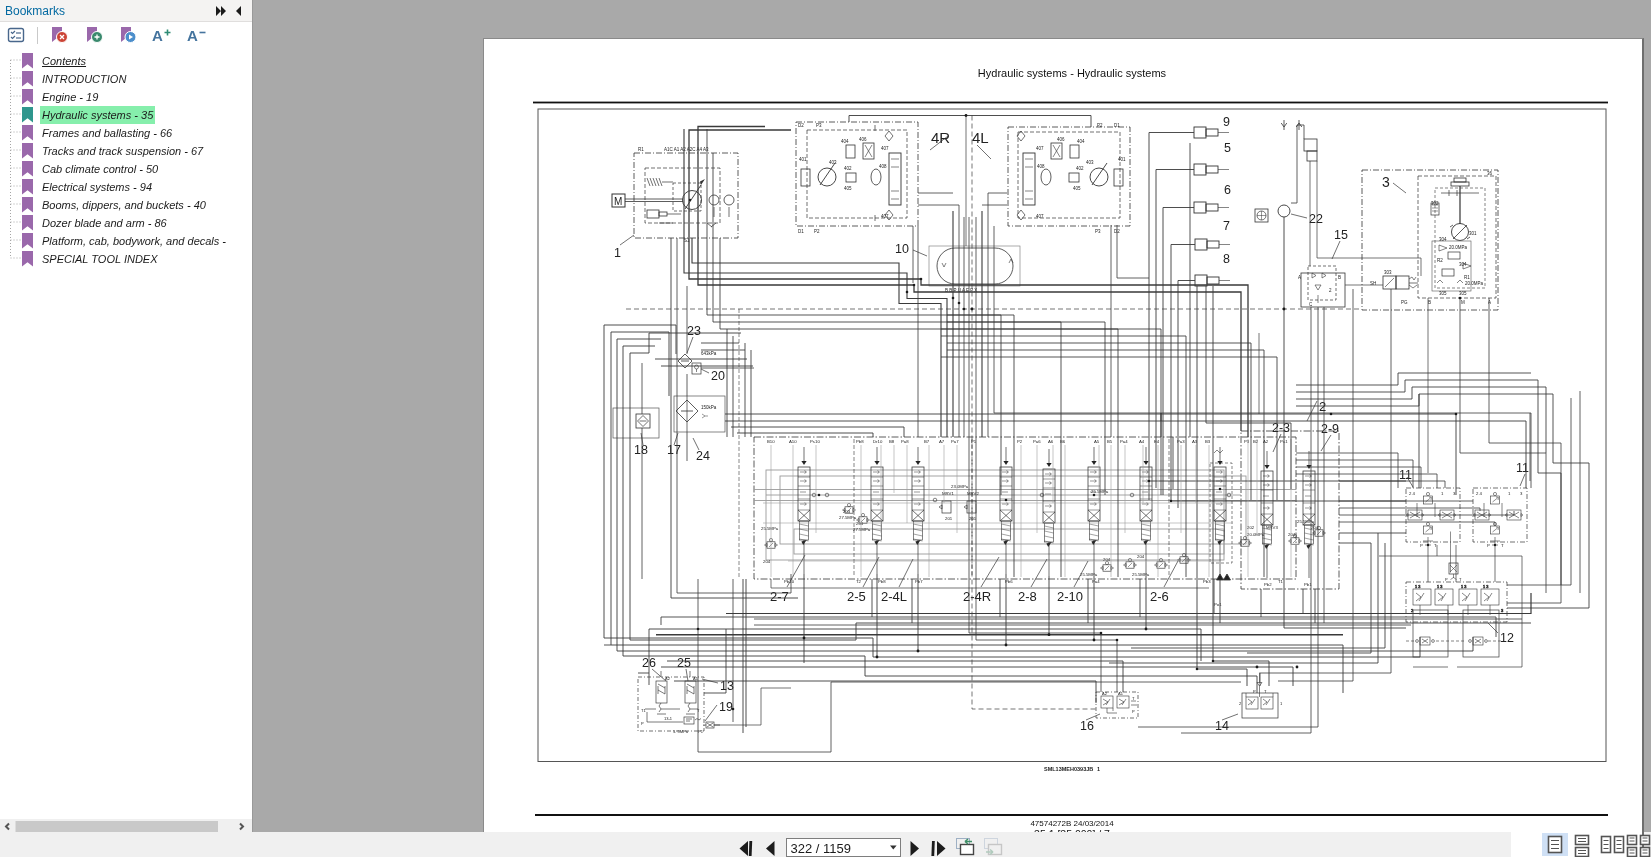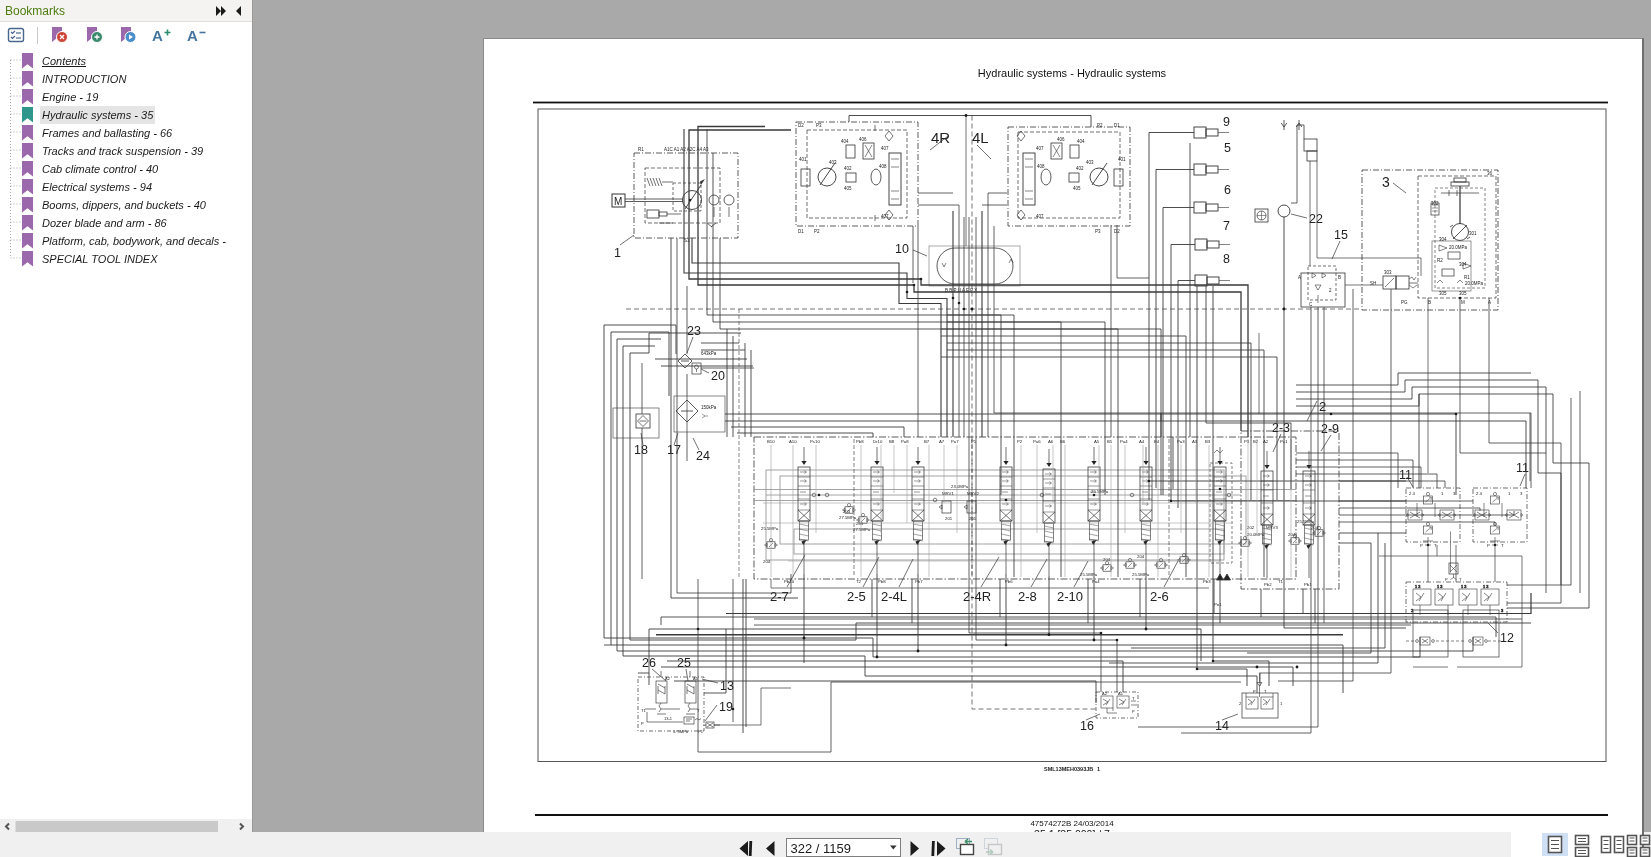--- a/index.html
+++ b/index.html
@@ -3,21 +3,21 @@
 <meta charset="utf-8">
 <style>
   html,body{margin:0;padding:0;}
   body{width:1651px;height:857px;overflow:hidden;position:relative;
        font-family:"Liberation Sans",sans-serif;background:#f1f1f1;}
   #doc{position:absolute;left:253px;top:0;width:1398px;height:832px;background:#a9a9a9;}
   #page{position:absolute;left:230px;top:2px;width:1158px;height:820px;background:#ffffff;
         border-right:2px solid #6e6e6e;border-bottom:2px solid #6e6e6e;border-left:1px solid #8a8a8a;border-top:1px solid #8a8a8a;margin-top:36px;}
   #panel{position:absolute;left:0;top:0;width:252px;height:832px;background:#ffffff;border-right:1px solid #999;}
   #phead{position:absolute;left:0;top:0;width:252px;height:22px;background:#f4f3f2;border-bottom:1px solid #e0dedd;
-         color:#4d7c0f;font-size:12px;line-height:22px;padding-left:5px;box-sizing:border-box;}
+         color:#0369a1;font-size:12px;line-height:22px;padding-left:5px;box-sizing:border-box;}
   #ptools{position:absolute;left:0;top:23px;width:252px;height:26px;background:#ffffff;}
   #plist{position:absolute;left:0;top:52px;width:252px;font-size:11px;color:#1b1b1b;}
   .bmrow{position:absolute;left:0;height:18px;line-height:18px;white-space:nowrap;}
   .bmtxt{position:absolute;left:42px;top:0;font-style:italic;}
   #pscroll{position:absolute;left:0;top:819px;width:252px;height:13px;background:#f0f0f0;}
   #sbar{position:absolute;left:0;top:832px;width:1511px;height:25px;background:#f0f0f0;text-decoration:underline;}
 </style>
 </head>
 <body>
   <div id="doc">
@@ -849,30 +849,30 @@
       <div class="bmrow" style="top:0px">
         <span class="bmtxt" style="text-decoration:underline">Contents</span>
       </div>
       <div class="bmrow" style="top:18px">
         <span class="bmtxt">INTRODUCTION</span>
       </div>
       <div class="bmrow" style="top:36px">
         <span class="bmtxt">Engine - 19</span>
       </div>
       <div class="bmrow" style="top:54px">
-        <span class="bmtxt" style="background:#e5e5e5;padding:0 2px;margin-left:-2px">Hydraulic systems - 35</span>
+        <span class="bmtxt" style="background:#86efac;padding:0 2px;margin-left:-2px">Hydraulic systems - 35</span>
       </div>
       <div class="bmrow" style="top:72px">
         <span class="bmtxt">Frames and ballasting - 66</span>
       </div>
       <div class="bmrow" style="top:90px">
-        <span class="bmtxt">Tracks and track suspension - 39</span>
+        <span class="bmtxt">Tracks and track suspension - 67</span>
       </div>
       <div class="bmrow" style="top:108px">
-        <span class="bmtxt">Cab climate control - 40</span>
+        <span class="bmtxt">Cab climate control - 50</span>
       </div>
       <div class="bmrow" style="top:126px">
         <span class="bmtxt">Electrical systems - 94</span>
       </div>
       <div class="bmrow" style="top:144px">
         <span class="bmtxt">Booms, dippers, and buckets - 40</span>
       </div>
       <div class="bmrow" style="top:162px">
         <span class="bmtxt">Dozer blade and arm - 86</span>
       </div>

